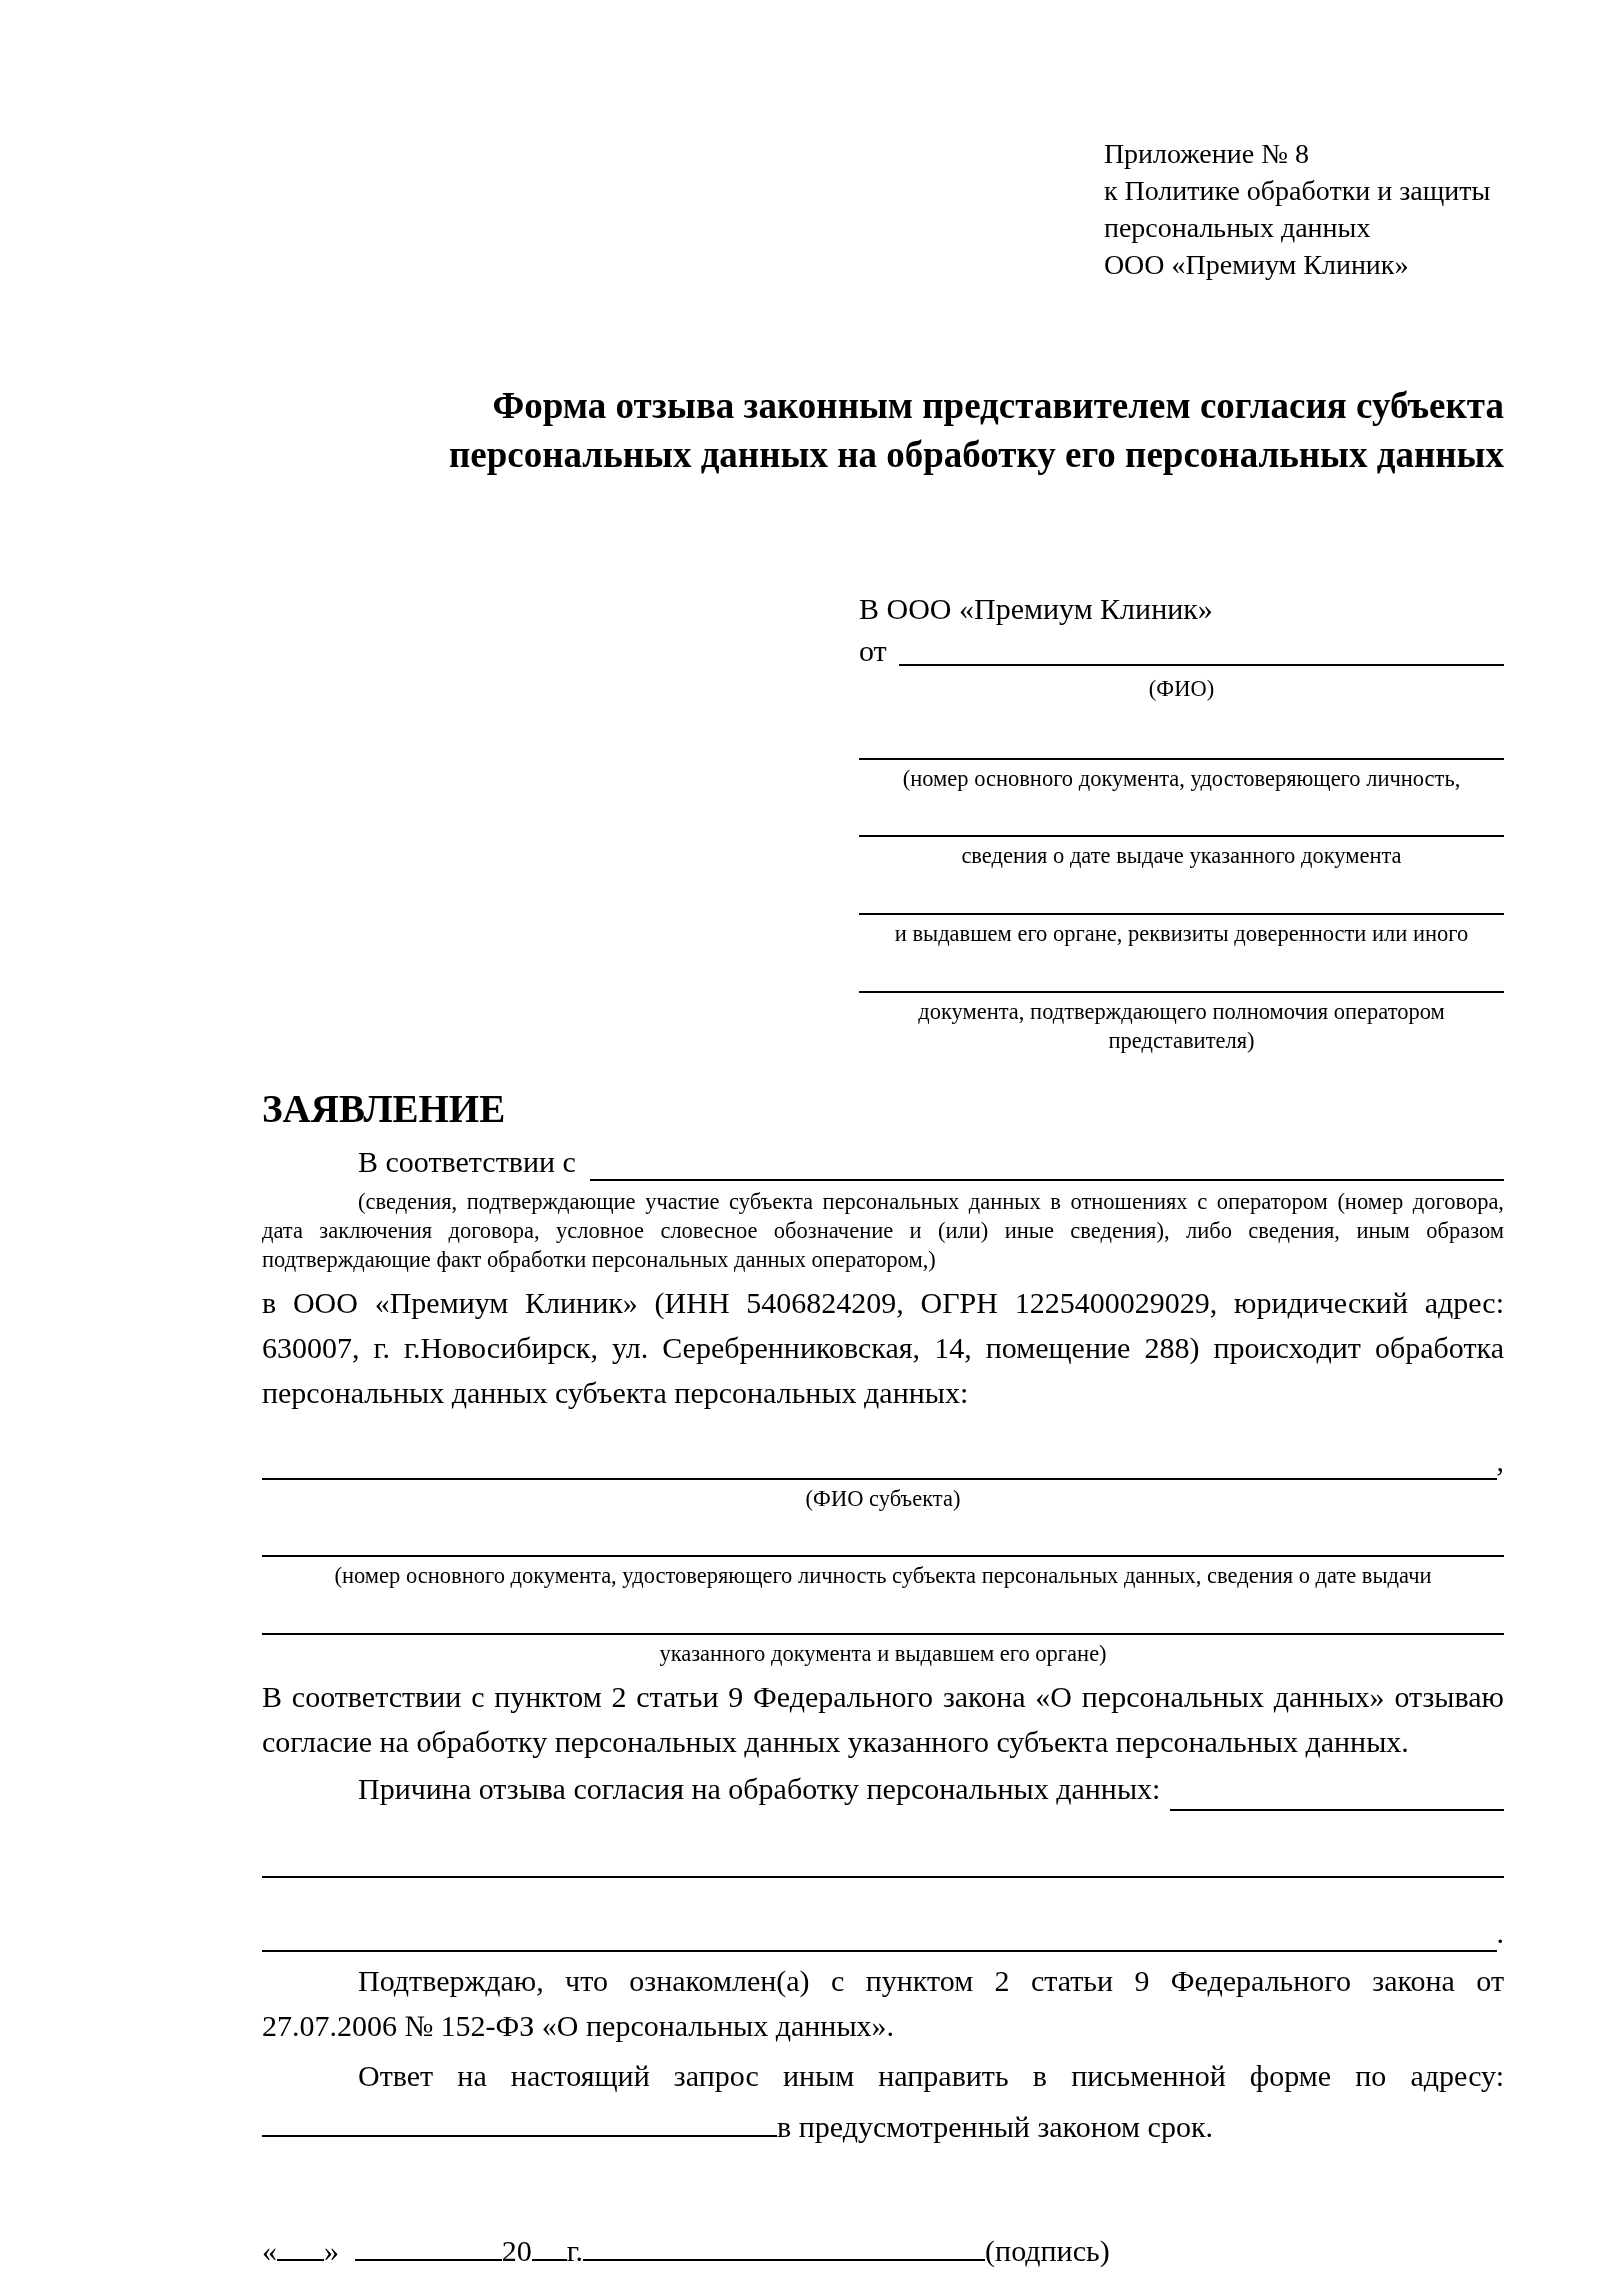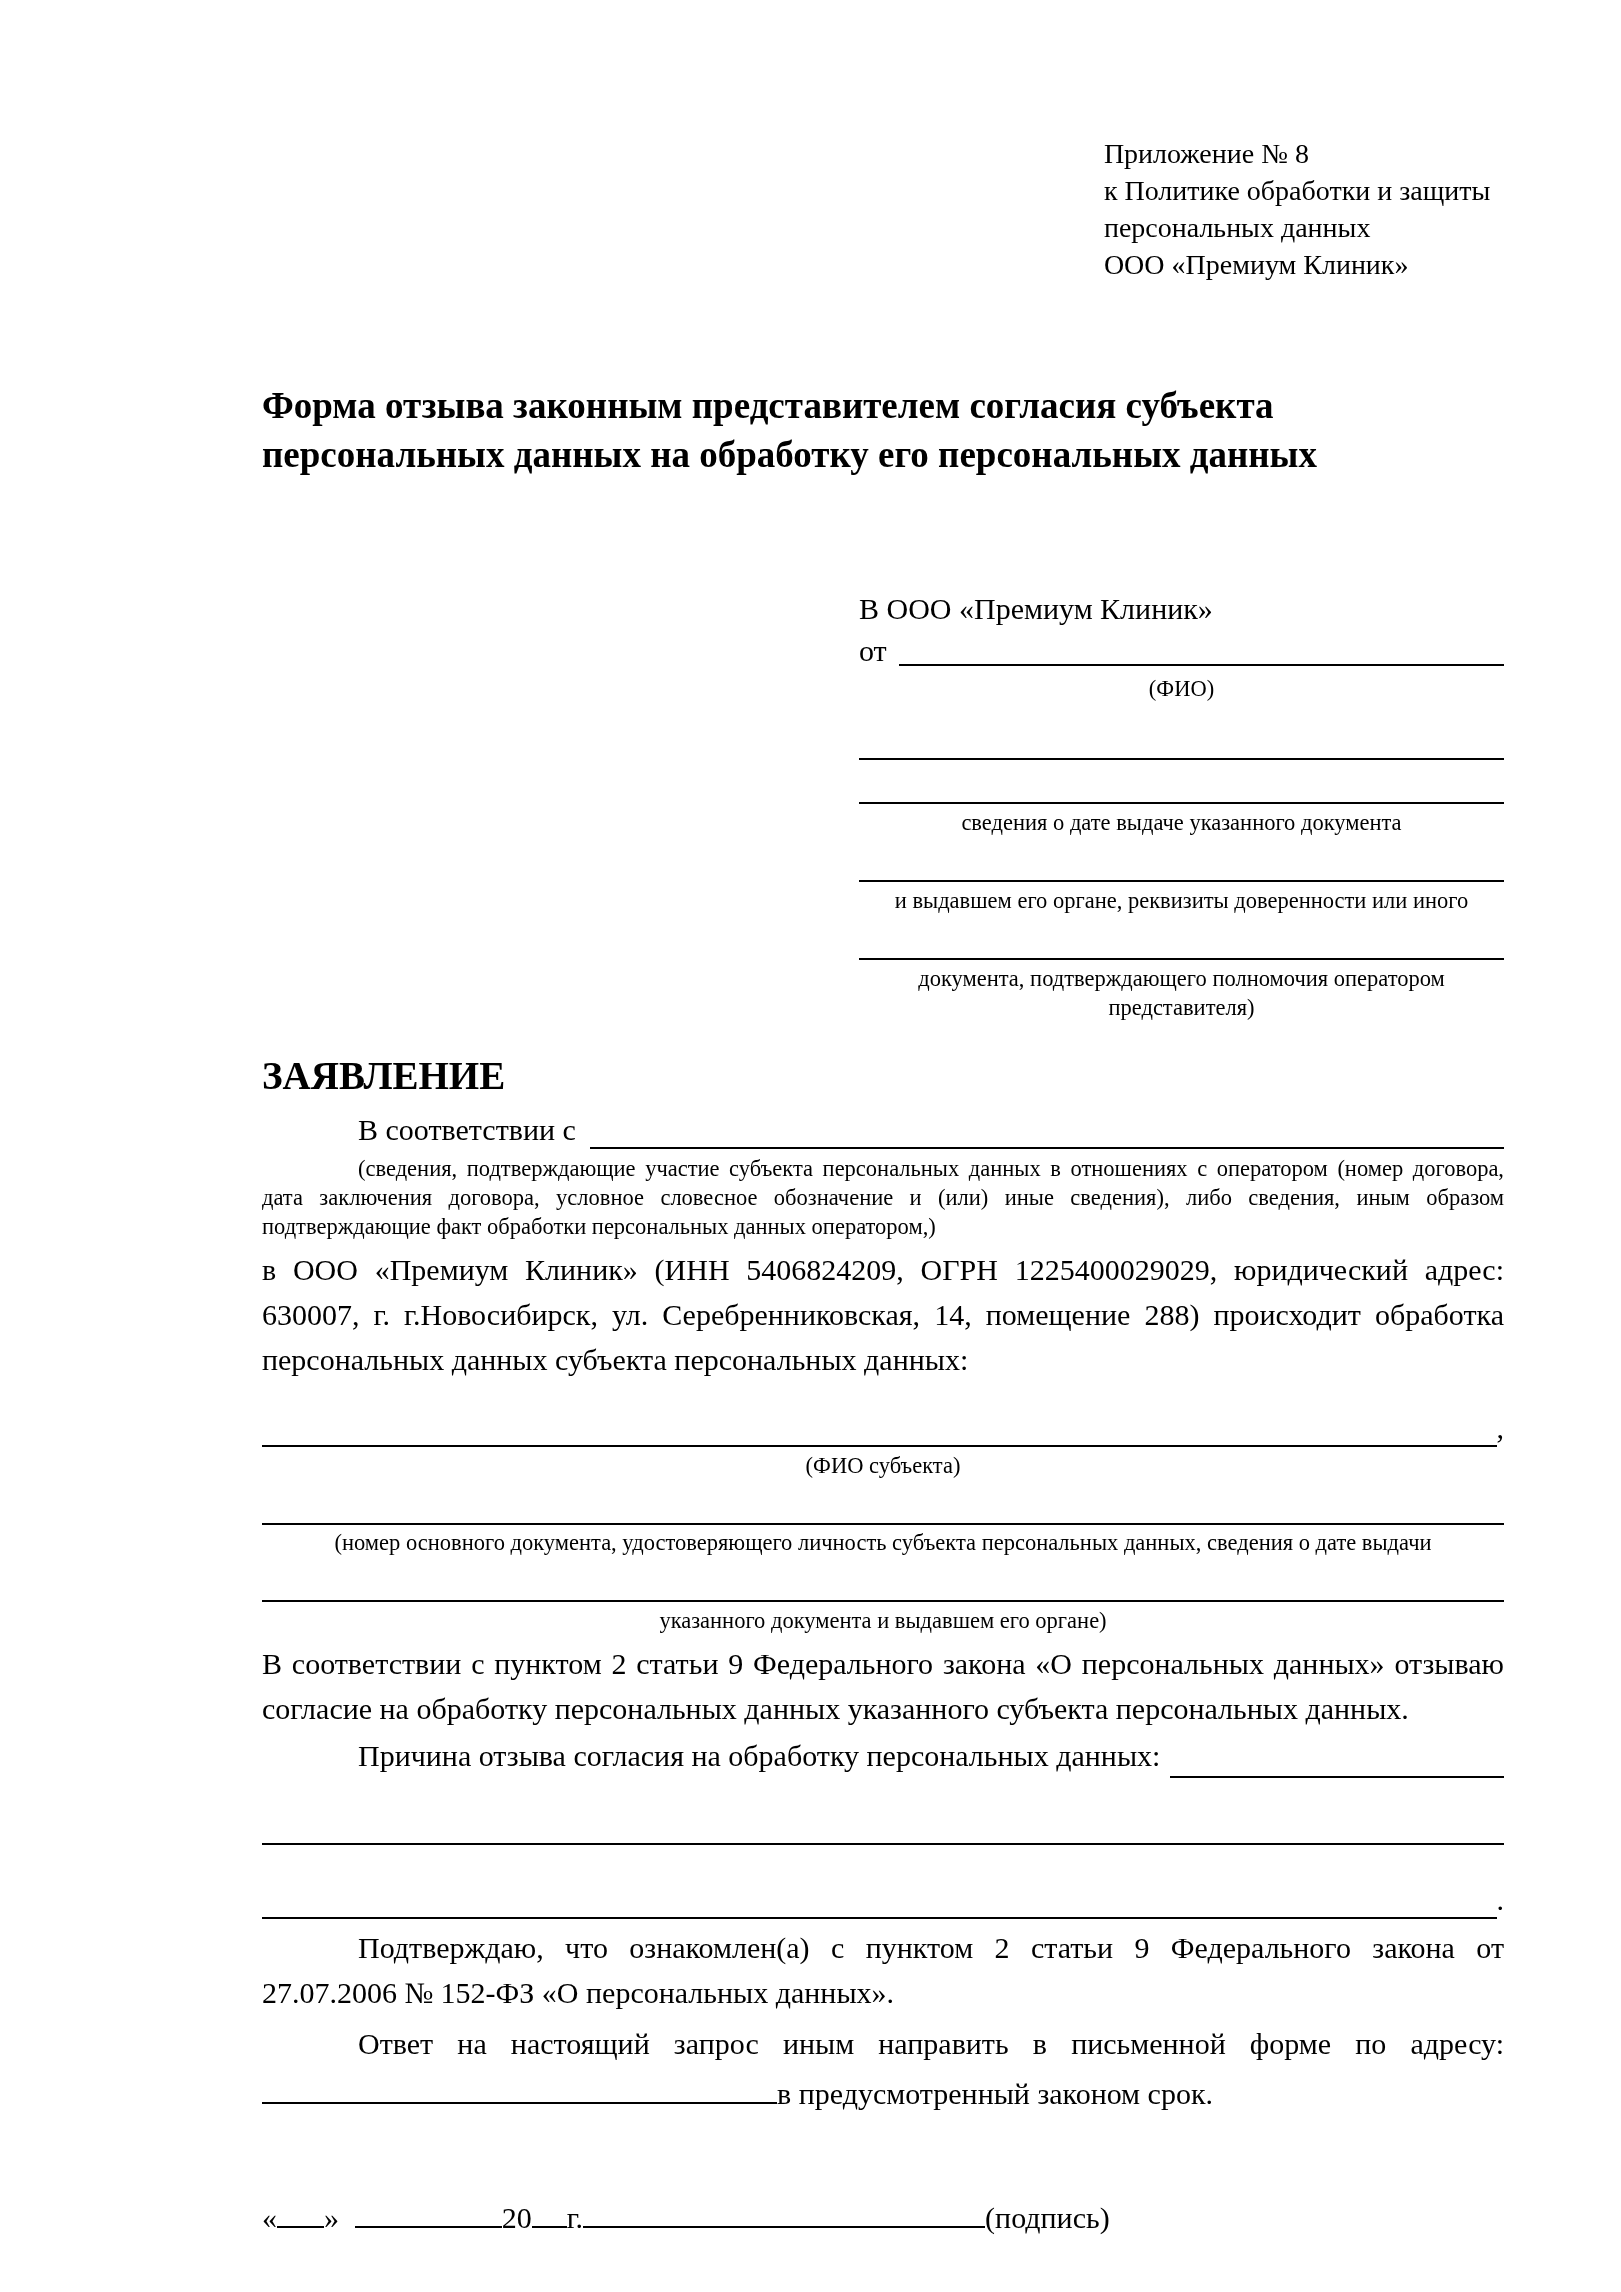--- a/index.html
+++ b/index.html
@@ -12,21 +12,21 @@
     padding-left:31px;
   }
   .content { padding:135px 117px 0 231px; box-sizing:border-box; }
 
   
   .header-block { width:fit-content; margin-left:auto; margin-right:13.7px;
                   font-size:28px; line-height:37px; text-align:left; }
 
   
   .doc-title { margin:98px 0 0 0; font-size:37px; line-height:49px;
-               font-weight:bold; text-align:left; }
+               font-weight:bold; text-align:right; }
 
   
   .addressee { margin:110px 0 0 auto; width:645px; font-size:30px; }
   .addr-to { line-height:39px; }
   .from-row { display:flex; align-items:flex-start; margin-top:3px; }
   .from-label { padding-right:11.8px; line-height:39px; }
   .flex-blank { flex:1 1 auto; height:33px; border-bottom:2.9px solid #000; }
   .cap { font-size:22.5px; line-height:29px; text-align:center; margin-top:3.9px; }
   .blank-row { height:9.8px; border-bottom:2.9px solid #000; margin-top:33px; }
   .blank-row.first-gap { margin-top:45px; }
@@ -87,20 +87,21 @@
 
     <div class="addressee">
       <div class="addr-to">В ООО «Премиум Клиник»</div>
       <div class="from-row">
         <span class="from-label">от</span>
         <span class="flex-blank"></span>
       </div>
       <div class="cap">(ФИО)</div>
 
       <div class="blank-row first-gap"></div>
+      <div class="cap">(номер основного документа, удостоверяющего личность,</div>
 
       <div class="blank-row"></div>
       <div class="cap">сведения о дате выдаче указанного документа</div>
 
       <div class="blank-row"></div>
       <div class="cap">и выдавшем его органе, реквизиты доверенности или иного</div>
 
       <div class="blank-row"></div>
       <div class="cap">документа, подтверждающего полномочия оператором представителя)</div>
     </div>

